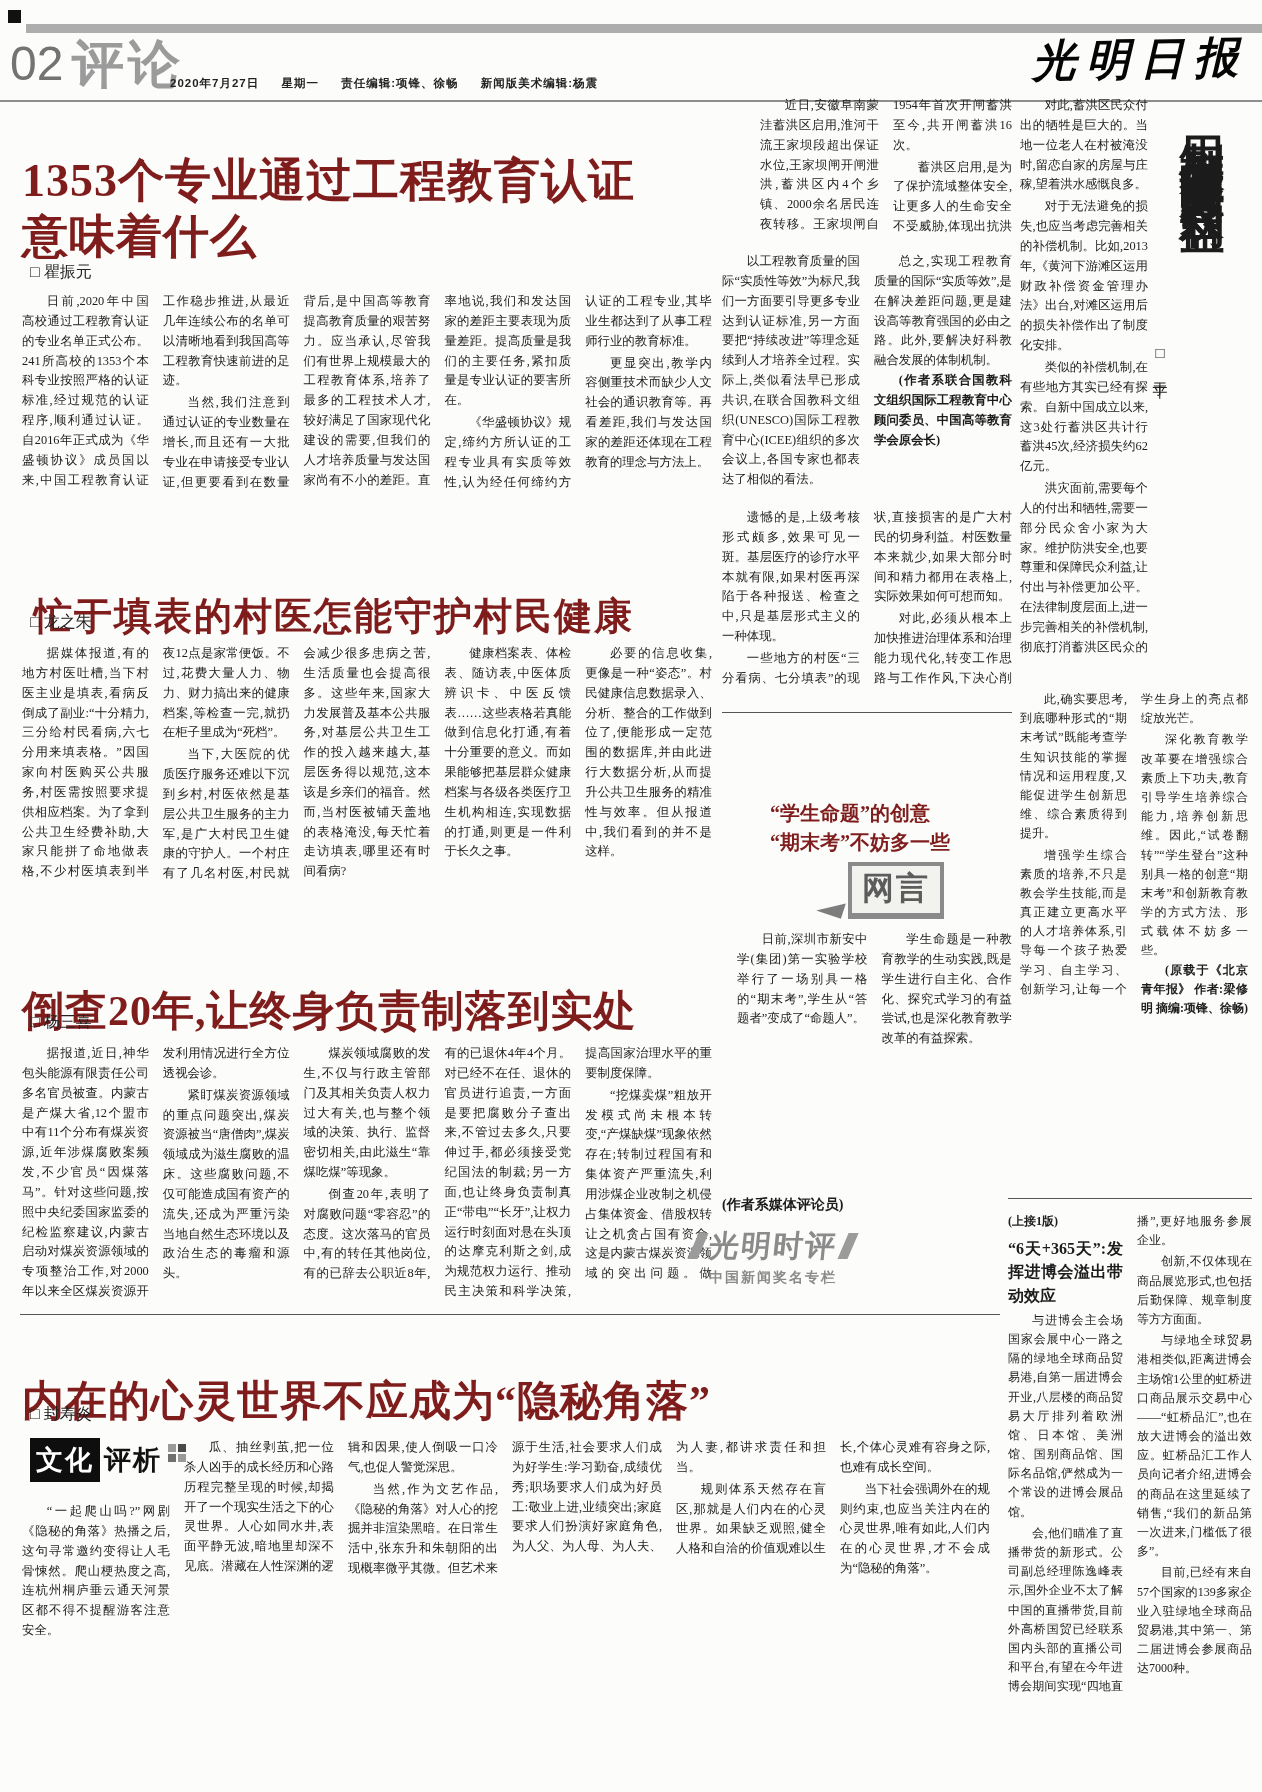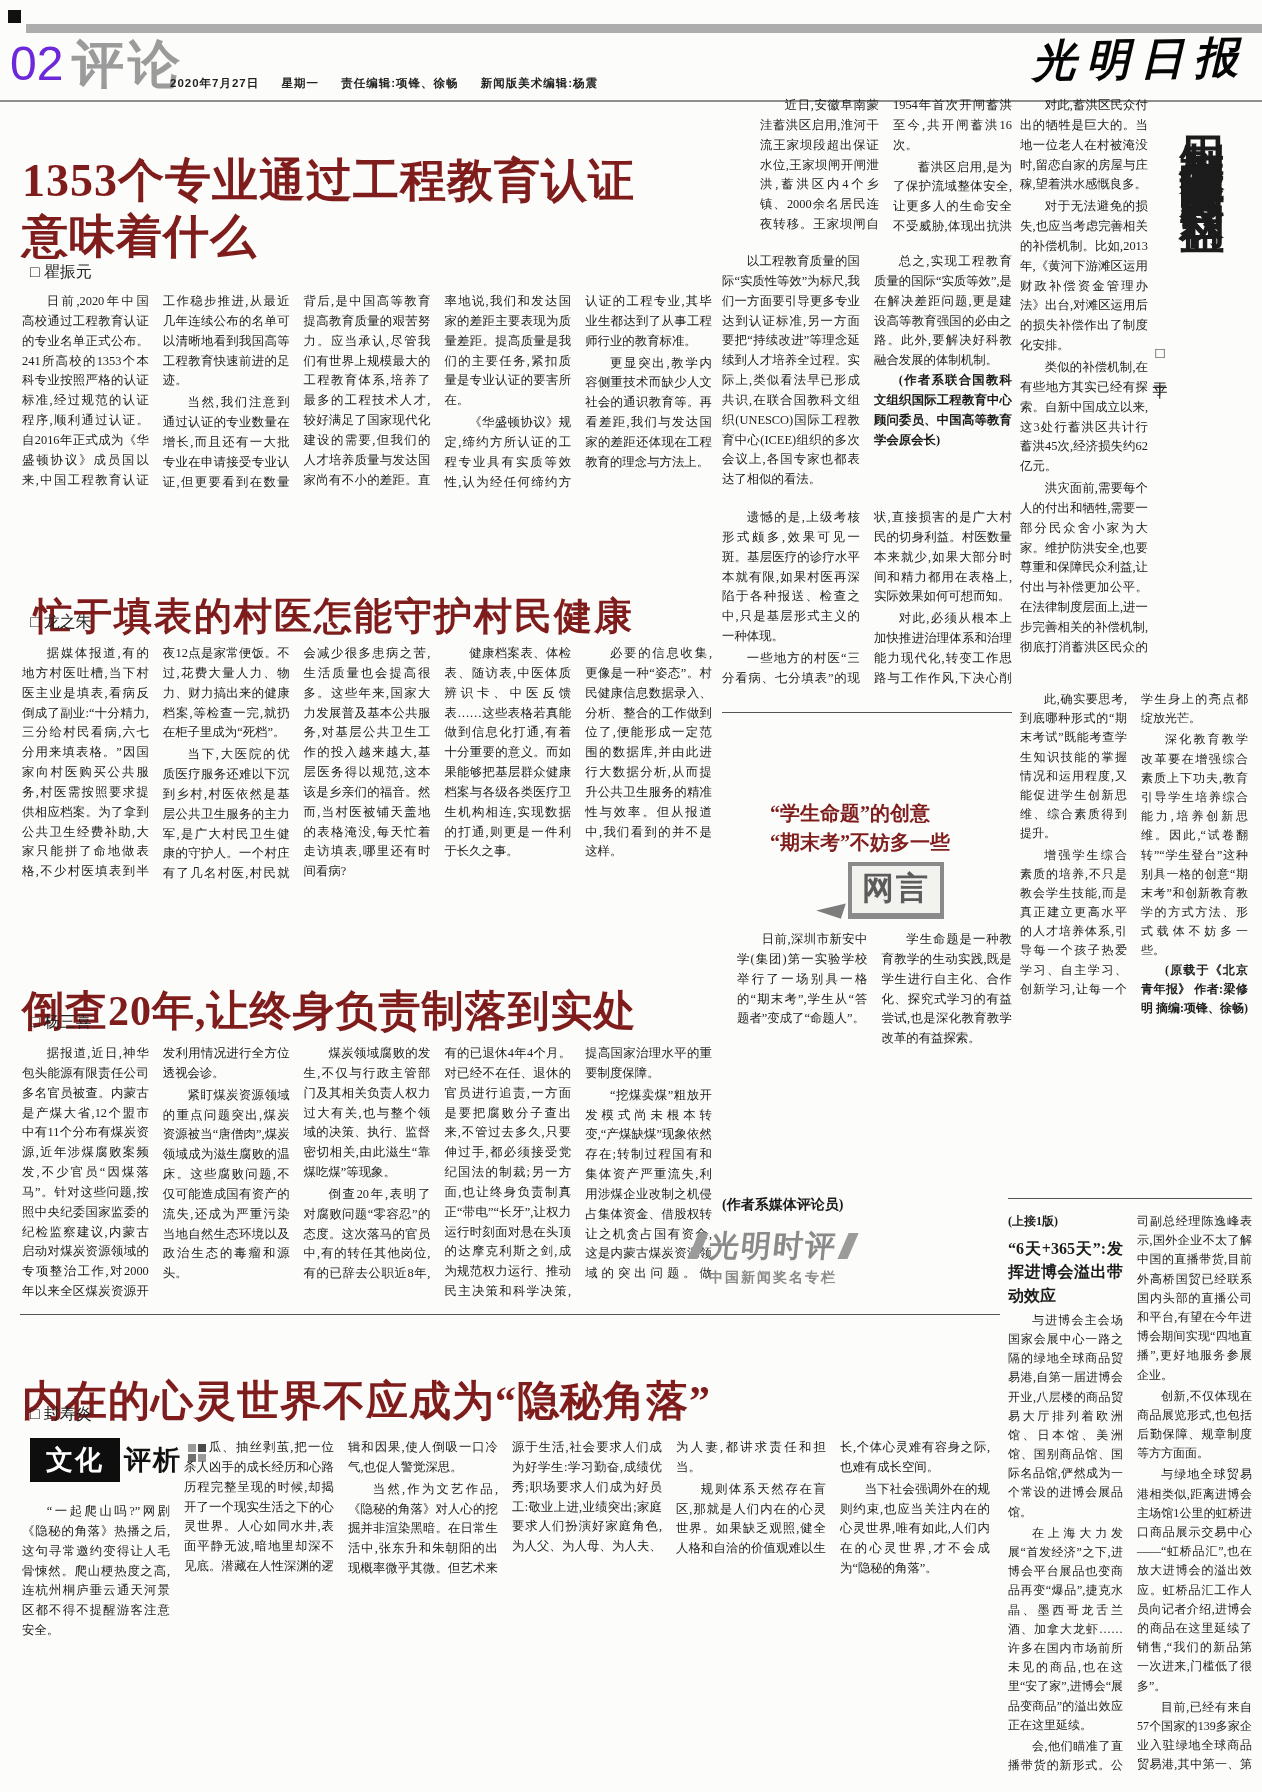--- a/index.html
+++ b/index.html
@@ -1,21 +1,21 @@
 <!DOCTYPE html>
 <html><head>
 <meta charset="utf-8">
 <style>
   html,body{margin:0;padding:0;background:#e8e8e4;}
   .page{position:relative;width:1262px;height:1792px;margin:0 auto;background:#fcfcfa;color:#1c1c1c;
         font-family:"Liberation Serif","DejaVu Serif",serif;overflow:hidden;}
   
   .corner-sq{position:absolute;left:8px;top:10px;width:13px;height:13px;background:#111;}
   .gray-bar{position:absolute;left:26px;top:24px;width:1236px;height:9px;background:#adadad;}
-  .page-num{position:absolute;left:10px;top:36px;font-size:48px;color:#6d28d9;font-family:"Liberation Sans",sans-serif;}
+  .page-num{position:absolute;left:10px;top:36px;font-size:48px;color:#737373;font-family:"Liberation Sans",sans-serif;}
   .section-name{position:absolute;left:72px;top:30px;font-size:52px;font-weight:700;color:#9b9b9b;letter-spacing:4px;}
   .dateline{position:absolute;left:170px;top:76px;font-size:11.5px;font-weight:700;color:#222;
             font-family:"Liberation Sans",sans-serif;letter-spacing:1px;}
   .dateline span{margin-right:18px;}
   .masthead{position:absolute;right:14px;top:30px;font-size:44px;font-weight:700;font-style:italic;
             letter-spacing:10px;color:#050505;transform:rotate(-1deg);}
   .header-rule{position:absolute;left:0;top:100px;width:1262px;height:2px;background:#8e8e8e;}
   
   .cols{column-gap:14px;font-size:12.4px;line-height:1.6;text-align:justify;overflow:hidden;column-fill:balance;}
   .cols p{margin:0;text-indent:2em;}
@@ -32,21 +32,21 @@
   .wy-arrow{width:0;height:0;border-top:16px solid transparent;border-right:26px solid #7d7d7d;
             transform:rotate(18deg);margin-right:4px;margin-bottom:4px;}
   .wy-box{border:4px solid #8a8a8a;border-bottom-width:6px;padding:1px 10px 2px;font-size:32px;font-weight:700;color:#5c5c5c;
           font-family:"Liberation Sans",sans-serif;letter-spacing:2px;background:#f2f2ef;}
   .shiping{position:absolute;text-align:center;color:#8b8b8b;font-family:"Liberation Sans",sans-serif;}
   .sp-main{font-size:30px;font-weight:700;letter-spacing:2px;transform:skewX(-6deg);}
   .sp-main .sl{display:inline-block;width:10px;height:26px;background:#9b9b9b;transform:skewX(-18deg);margin:0 6px 0 0;vertical-align:-3px;}
   .sp-main .sl.r{margin:0 0 0 6px;}
   .sp-sub{font-size:14px;font-weight:700;letter-spacing:2px;margin-top:2px;}
   .wenhua{position:absolute;display:flex;align-items:center;}
-  .wh-black{background:#0e0e0e;color:#fff;font-size:27px;font-weight:700;padding:4px 16px;letter-spacing:2px;}
+  .wh-black{background:#0e0e0e;color:#fff;font-size:27px;font-weight:700;padding:4px 6px;letter-spacing:2px;}
   .wh-rest{font-size:27px;font-weight:700;color:#111;margin-left:4px;letter-spacing:2px;}
   .wh-pix{display:grid;grid-template-columns:8px 8px;grid-gap:2px;margin-left:6px;margin-top:-14px;}
   .wh-pix i{width:8px;height:8px;background:#9a9a9a;}
   .wh-pix i:nth-child(2){background:#4a4a4a;}
   .wh-pix i:nth-child(3){background:#6f6f6f;}
   .subhead{font-weight:700;font-size:16px;line-height:1.45;text-indent:0 !important;margin:6px 0 4px !important;}
   .contnote{font-weight:700;text-indent:0 !important;}
 </style>
 </head>
 <body>
@@ -188,21 +188,20 @@
         <p>规则体系天然存在盲区,那就是人们内在的心灵世界。如果缺乏观照,健全人格和自洽的价值观难以生长,个体心灵难有容身之际,也难有成长空间。</p>
         <p>当下社会强调外在的规则约束,也应当关注内在的心灵世界,唯有如此,人们内在的心灵世界,才不会成为“隐秘的角落”。</p>
       </div>
   </div>
 
   <div class="cols expo" style="position:absolute;left:1008px;top:1212px;width:244px;height:572px;column-count:2;font-size:12px;">
     <p class="contnote">(上接1版)</p>
     <p class="subhead">“6天+365天”:发挥进博会溢出带动效应</p>
     <div>
         <p>与进博会主会场国家会展中心一路之隔的绿地全球商品贸易港,自第一届进博会开业,八层楼的商品贸易大厅排列着欧洲馆、日本馆、美洲馆、国别商品馆、国际名品馆,俨然成为一个常设的进博会展品馆。</p>
-        <p>在上海大力发展“首发经济”之下,进博会平台展品也变商品再变“爆品”,捷克水晶、墨西哥龙舌兰酒、加拿大龙虾……许多在国内市场前所未见的商品,也在这里“安了家”,进博会“展品变商品”的溢出效应正在这里延续。</p>
         <p>会,他们瞄准了直播带货的新形式。公司副总经理陈逸峰表示,国外企业不太了解中国的直播带货,目前外高桥国贸已经联系国内头部的直播公司和平台,有望在今年进博会期间实现“四地直播”,更好地服务参展企业。</p>
         <p>创新,不仅体现在商品展览形式,也包括后勤保障、规章制度等方方面面。</p>
         <p>与绿地全球贸易港相类似,距离进博会主场馆1公里的虹桥进口商品展示交易中心——“虹桥品汇”,也在放大进博会的溢出效应。虹桥品汇工作人员向记者介绍,进博会的商品在这里延续了销售,“我们的新品第一次进来,门槛低了很多”。</p>
         <p>目前,已经有来自57个国家的139多家企业入驻绿地全球商品贸易港,其中第一、第二届进博会参展商品达7000种。</p>
       </div>
 
   </div>
 
 </div>
 

